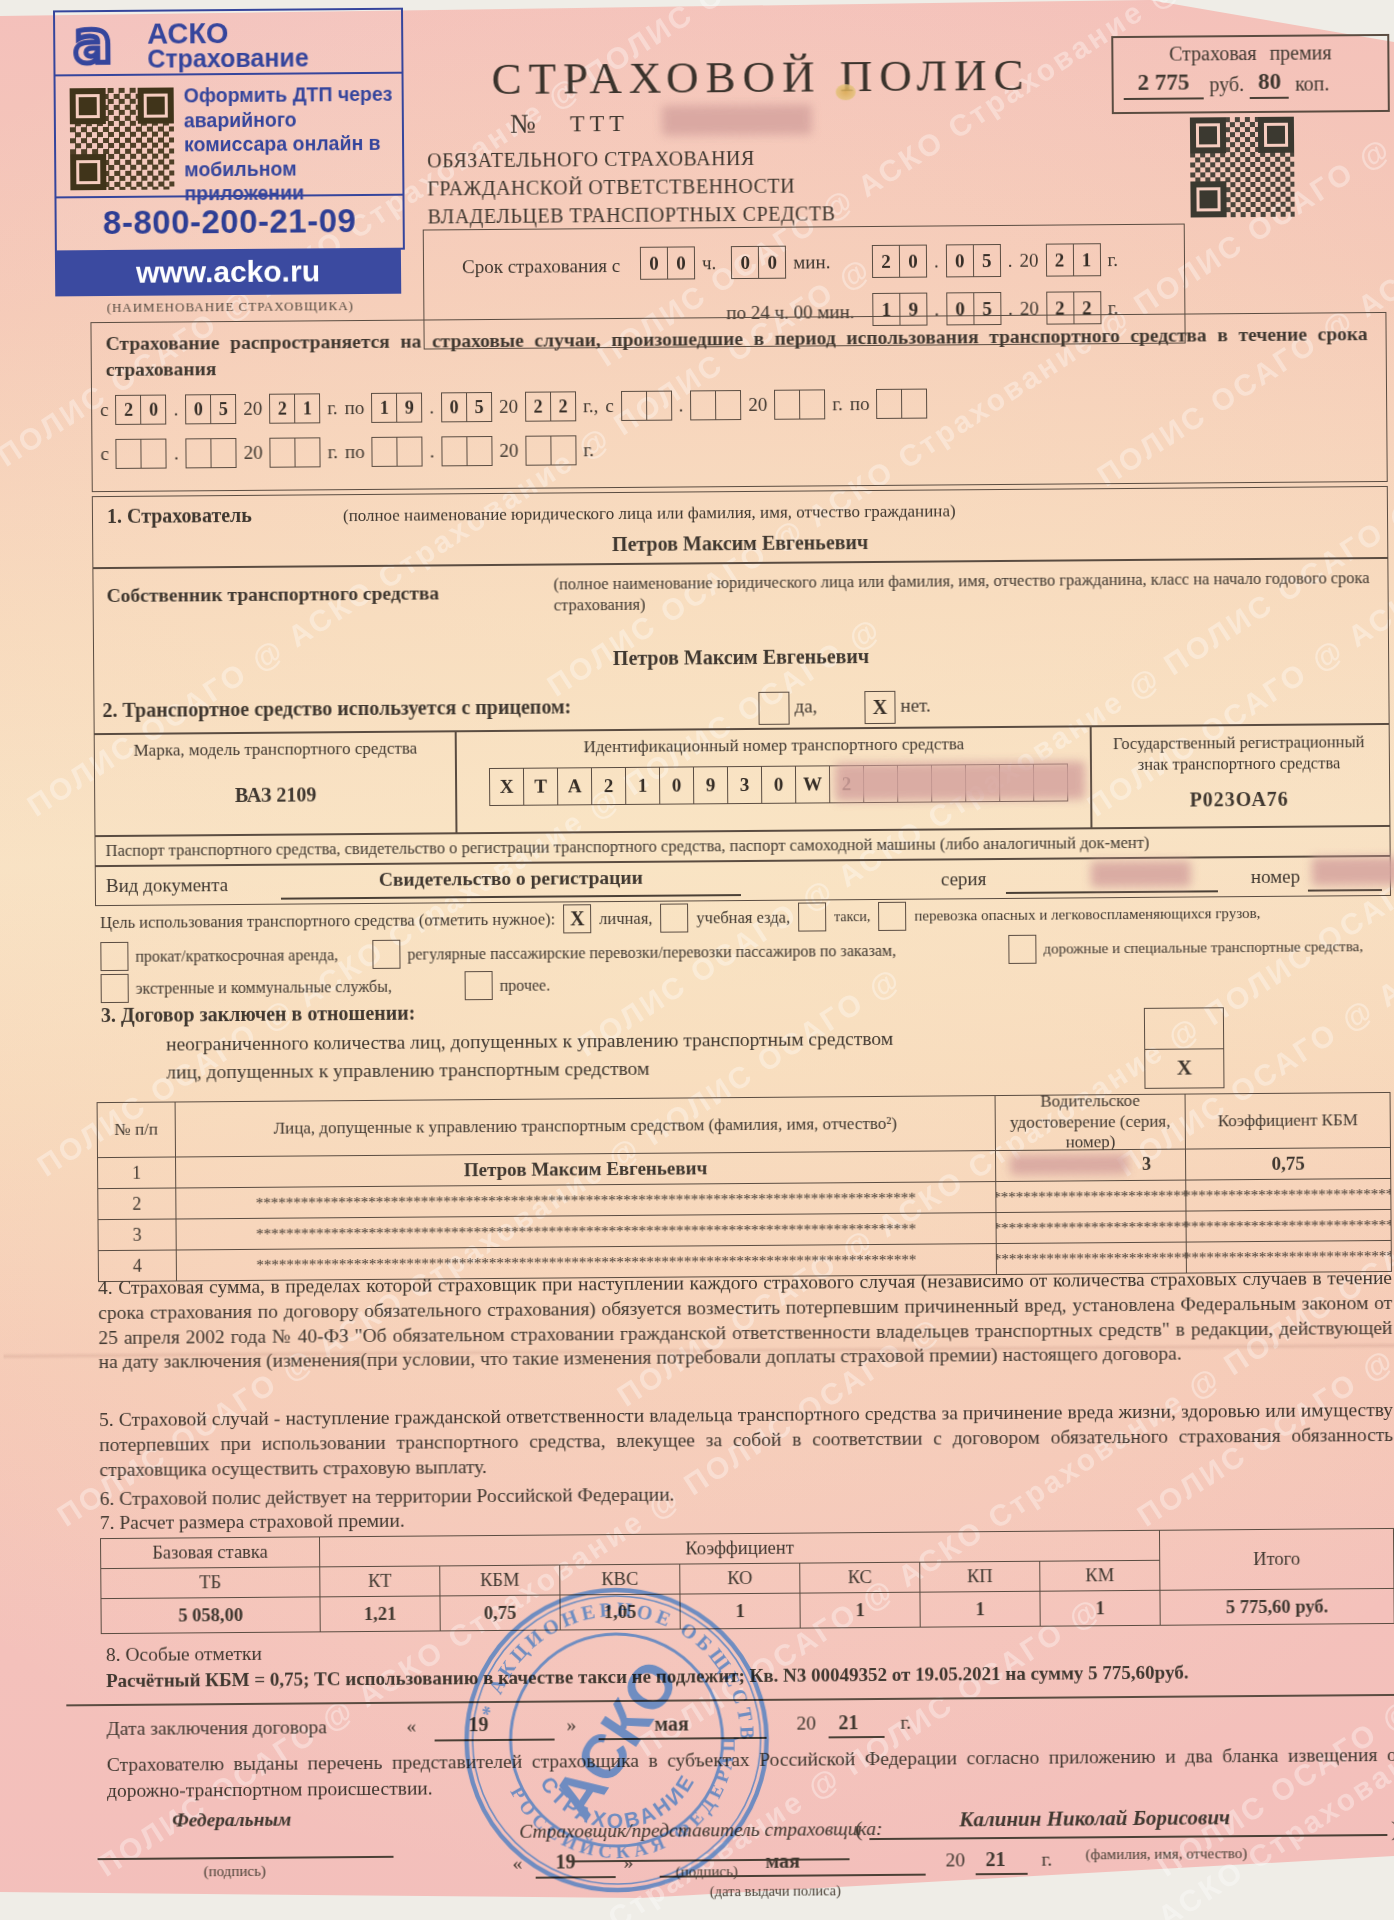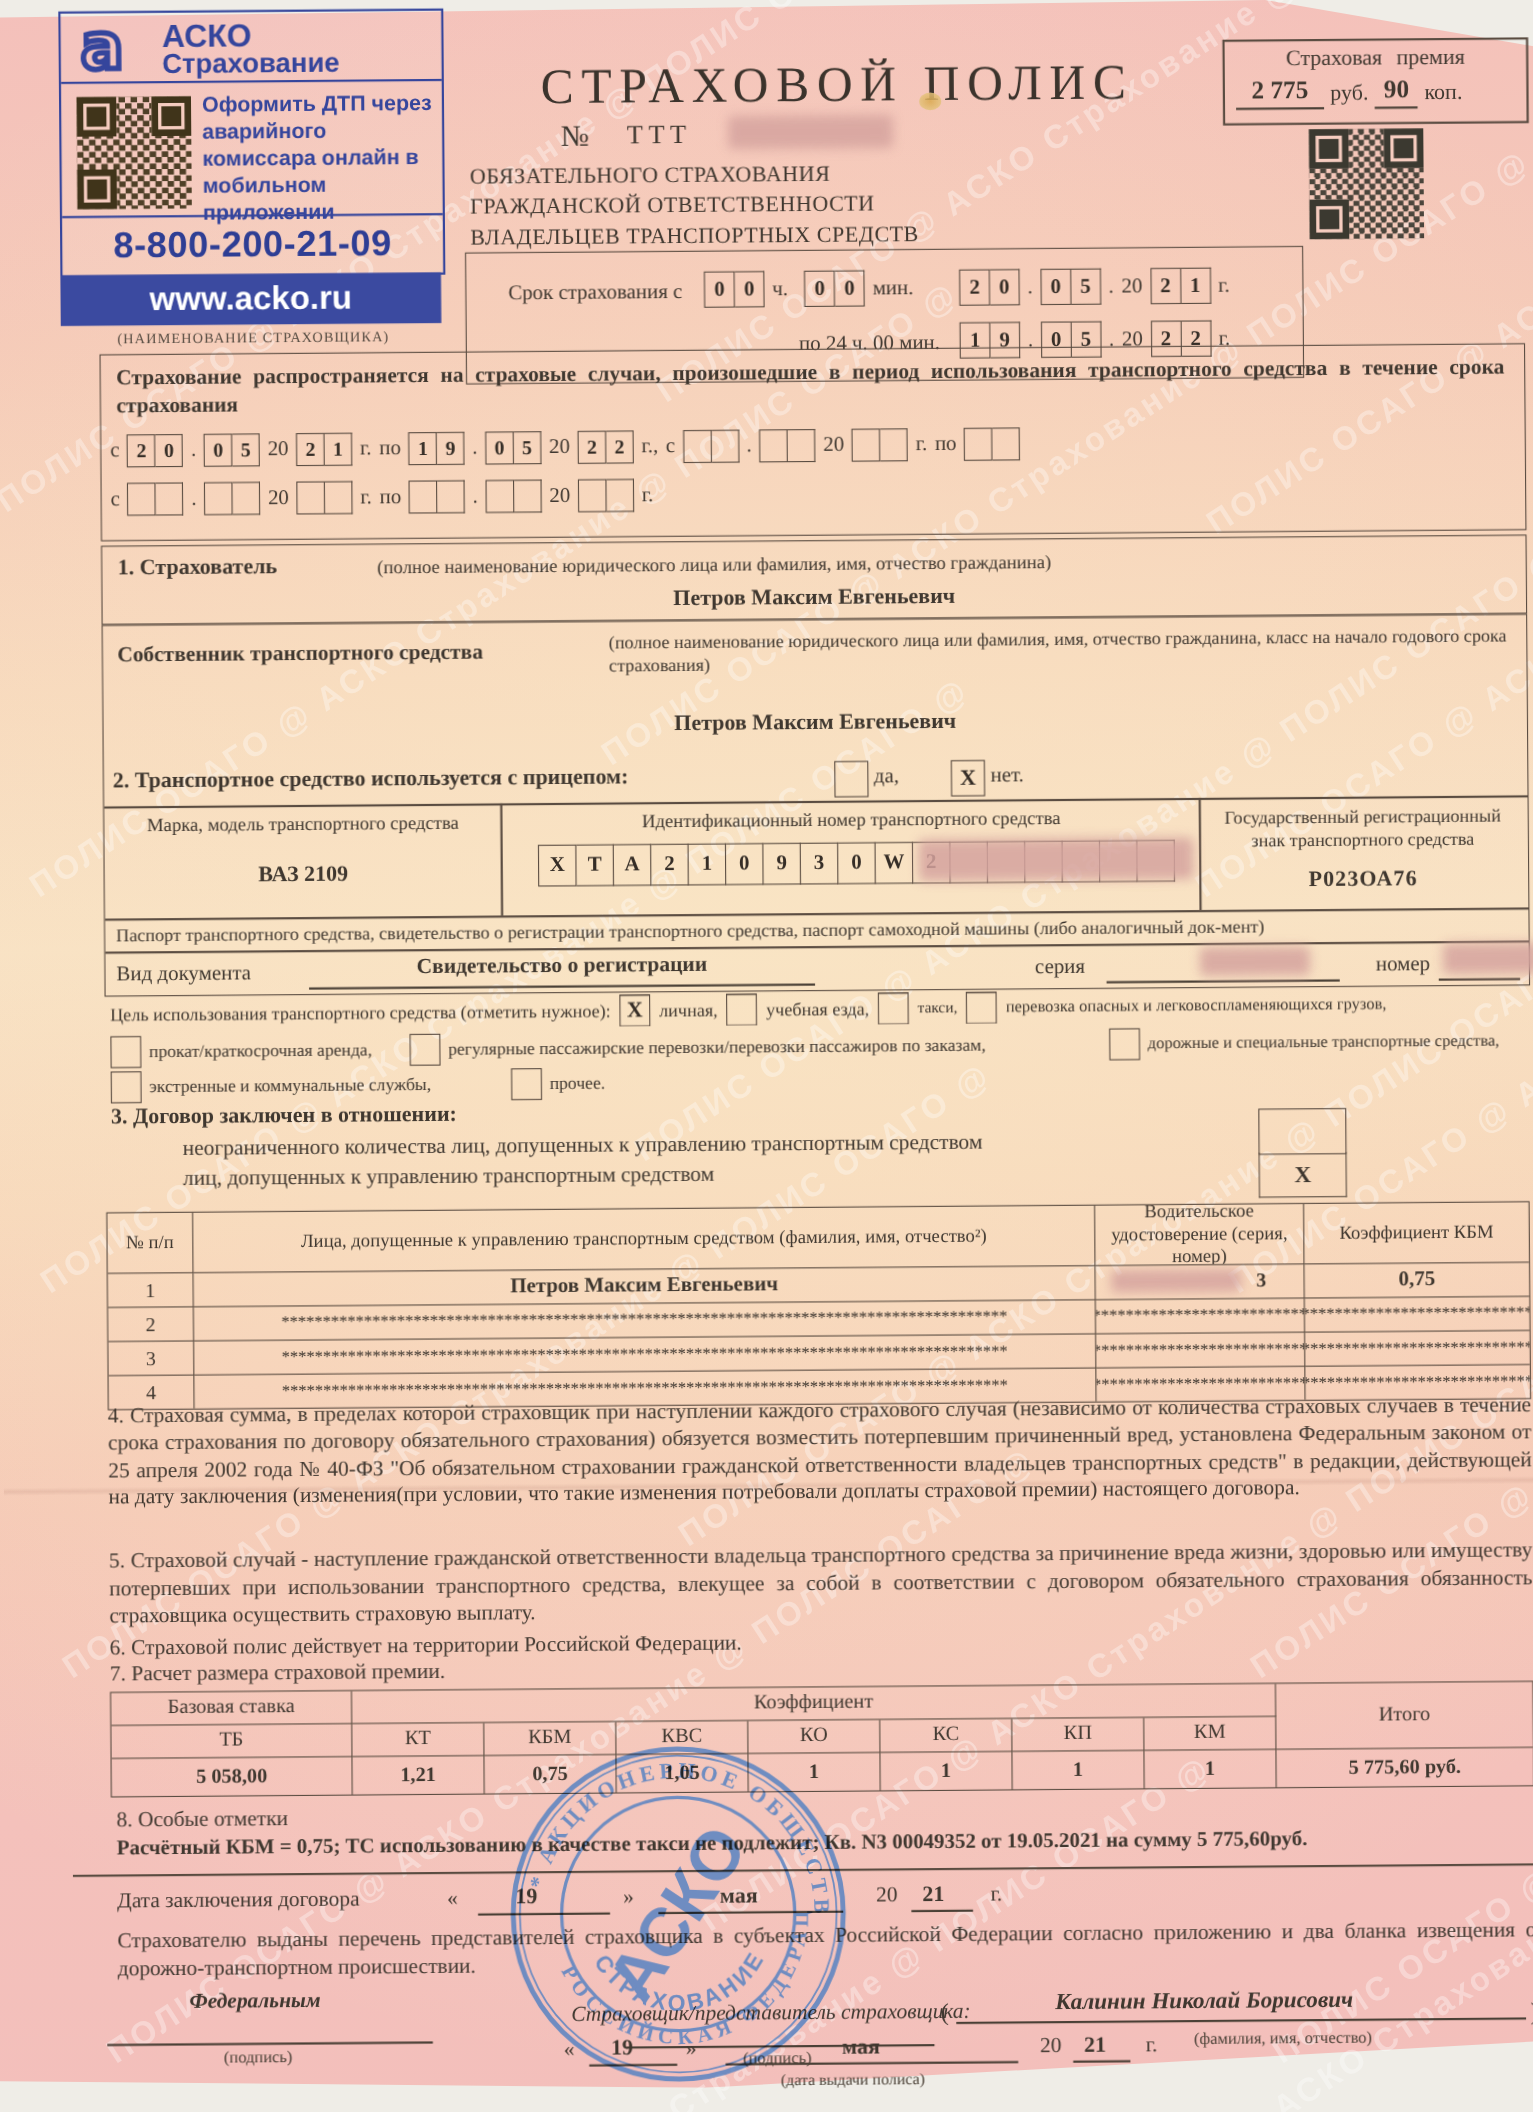--- a/index.html
+++ b/index.html
@@ -111,21 +111,21 @@
   <div class="blur" style="left:668px;top:106px;width:150px;height:30px"></div>
   <div class="abs ser" style="left:433px;top:148px;font-size:20px;letter-spacing:.5px">ОБЯЗАТЕЛЬНОГО СТРАХОВАНИЯ</div>
   <div class="abs ser" style="left:433px;top:176px;font-size:20px;letter-spacing:.5px">ГРАЖДАНСКОЙ ОТВЕТСТВЕННОСТИ</div>
   <div class="abs ser" style="left:433px;top:204px;font-size:20px;letter-spacing:.5px">ВЛАДЕЛЬЦЕВ ТРАНСПОРТНЫХ СРЕДСТВ</div>
 
   <div class="abs box" style="left:1118px;top:40px;width:274px;height:74px;border-width:2px">
     <div class="abs ser ctr" style="left:0;top:5px;width:100%;font-size:20px;word-spacing:8px">Страховая премия</div>
     <div class="abs frow" style="left:10px;top:32px;gap:6px">
       <span class="ser b" style="font-size:23px;border-bottom:2px solid #4a4036;padding:0 14px 2px">2 775</span>
       <span class="ser" style="font-size:20px">руб.</span>
-      <span class="ser b" style="font-size:23px;border-bottom:2px solid #4a4036;padding:0 8px 2px">90</span>
+      <span class="ser b" style="font-size:23px;border-bottom:2px solid #4a4036;padding:0 8px 2px">80</span>
       <span class="ser" style="font-size:20px">коп.</span>
     </div>
   </div>
   <div class="qr gray" style="left:1196px;top:122px;width:104px;height:100px">
     <div class="fin" style="left:0;top:0">
         <i></i>
       </div>
     <div class="fin" style="right:0;top:0">
         <i></i>
       </div>

